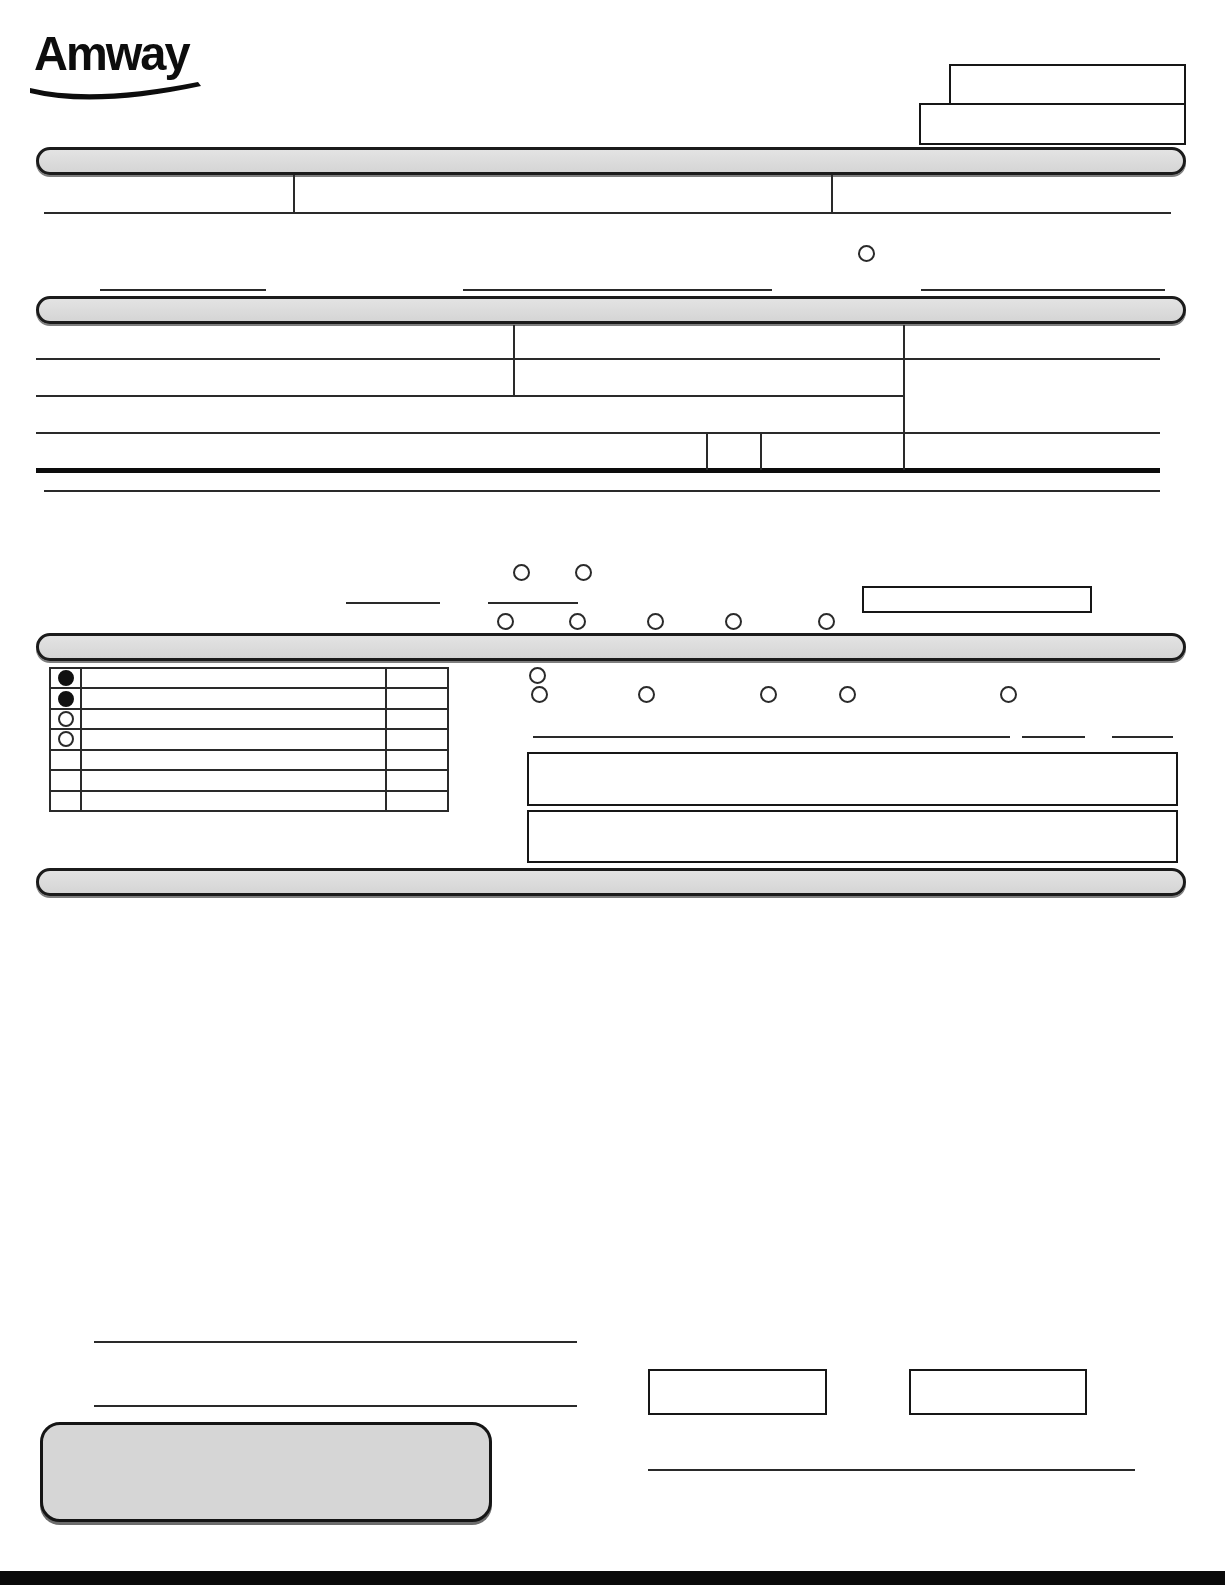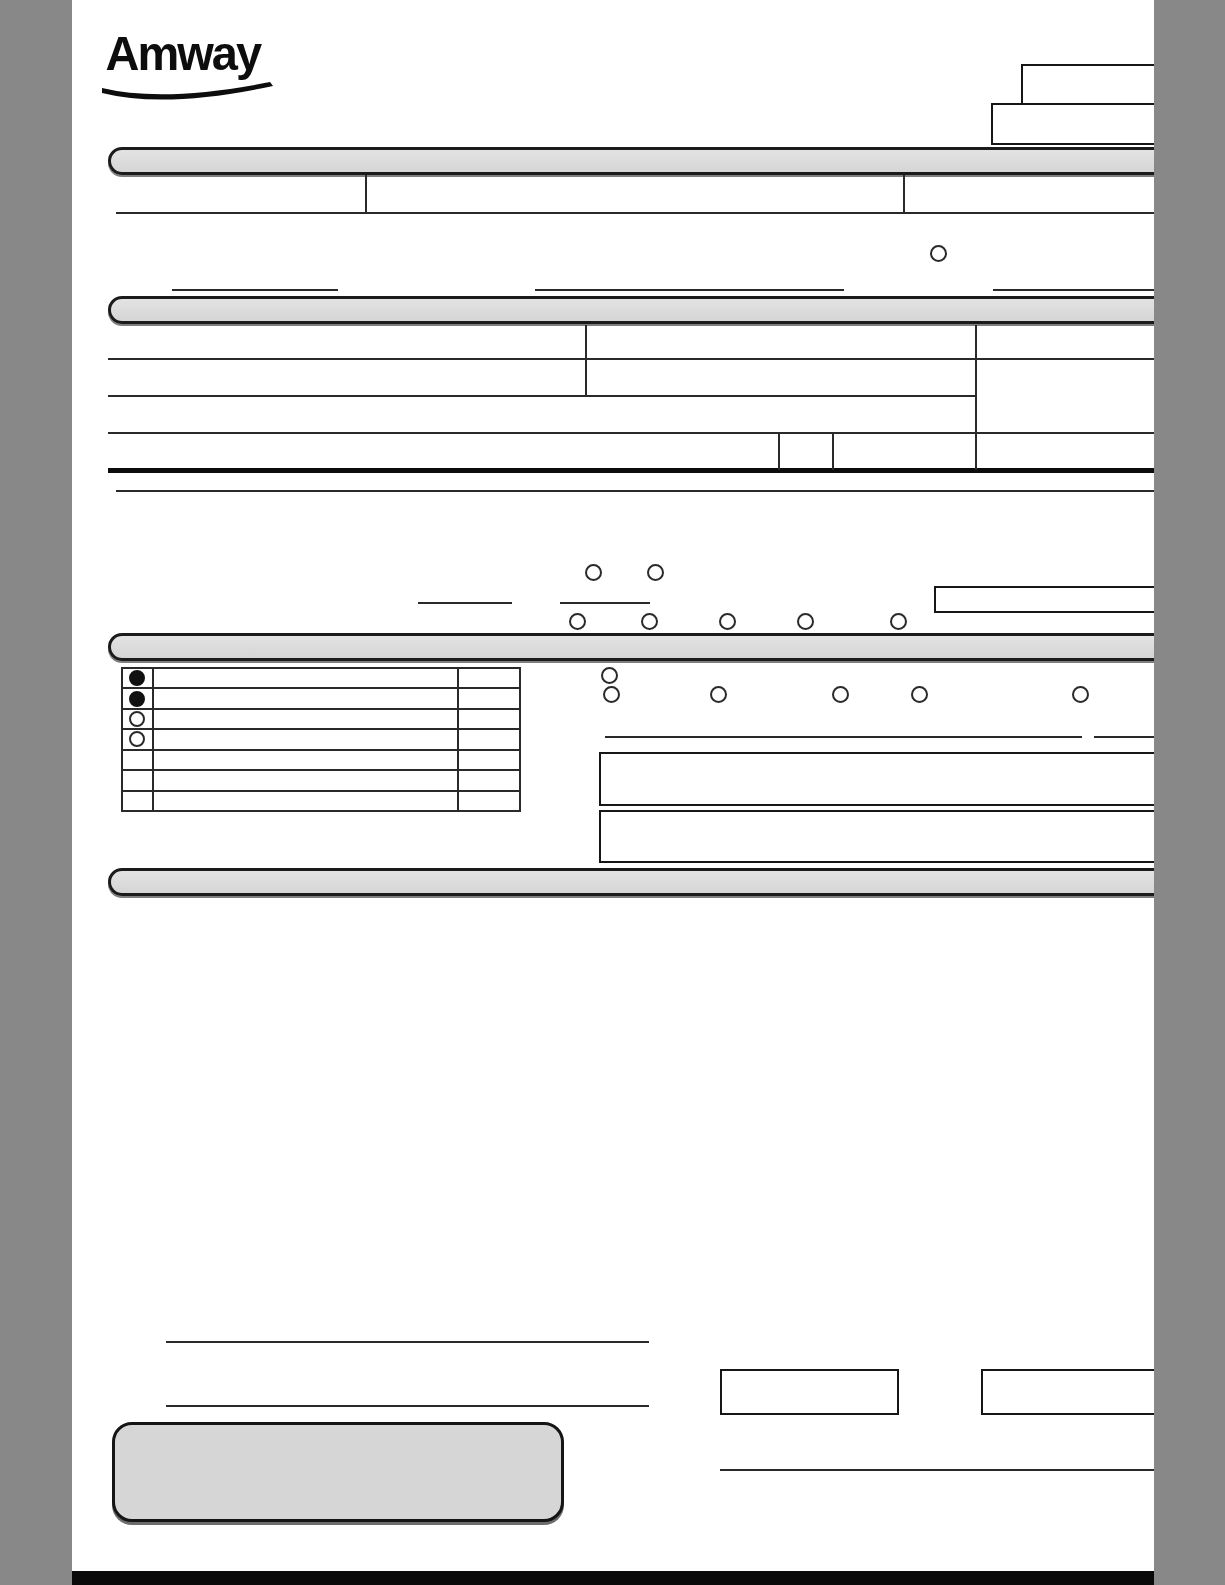--- a/index.html
+++ b/index.html
@@ -2,21 +2,21 @@
 <html style="--ink: #161616; --line: #2a2a2a; --bar-fill: #dadada; --bar-border: #1b1b1b; --panel-fill: #d6d6d6; --page-bg: #ffffff; --radio-filled: #111111;"><head>
 <meta charset="utf-8">
 <style>
   :root{
     --ink:#161616; --line:#2a2a2a; --bar-fill:#dadada; --bar-border:#1b1b1b;
     --panel-fill:#d6d6d6; --page-bg:#ffffff; --radio-filled:#111111;
   }
   *{margin:0;padding:0;box-sizing:border-box;}
   html,body{background:#888;}
   .page{
-    position:relative;width:1082px;height:1585px;margin:0 auto;
+    position:relative;width:1225px;height:1585px;margin:0 auto;
     background:var(--page-bg);overflow:hidden;
     font-family:"Liberation Sans",sans-serif;color:var(--ink);
   }
   
   .hline{position:absolute;height:2px;background:var(--line);}
   .vline{position:absolute;width:2px;background:var(--line);}
   .bar{
     position:absolute;left:36px;width:1150px;height:28px;
     background:linear-gradient(#e3e3e3,#d5d5d5);
     border:3px solid var(--bar-border);border-radius:14px;

